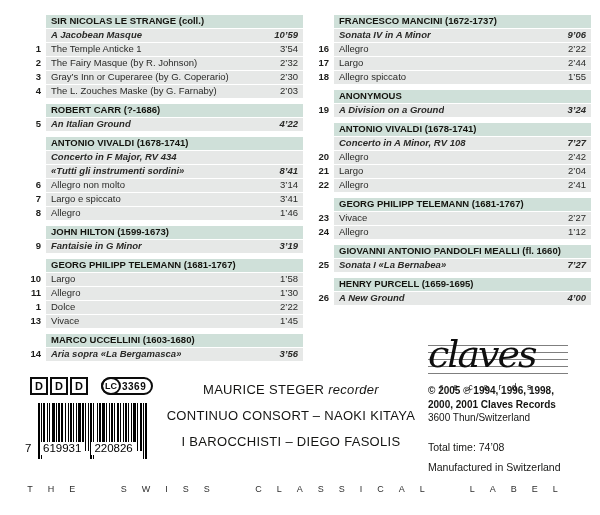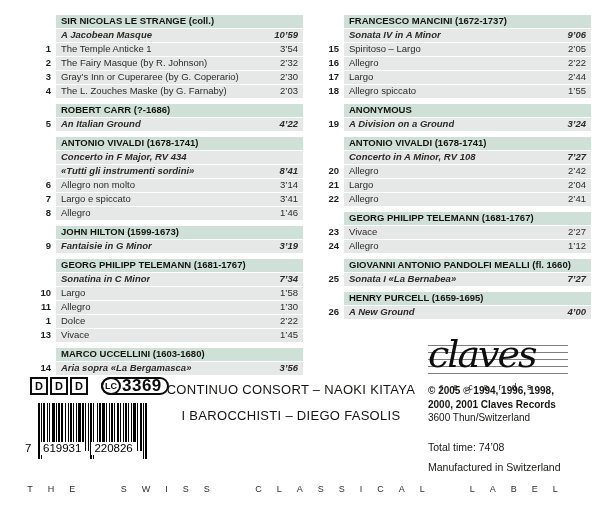--- a/index.html
+++ b/index.html
@@ -4,21 +4,21 @@
 <style>
   html,body { margin:0; padding:0; background:#fff; }
   .cover {
     position:relative; width:600px; height:515px; background:#fff;
     font-family:"Liberation Sans", sans-serif; color:var(--text,#1d1d1b);
     overflow:hidden;
   }
   
   .columns { position:absolute; top:15px; left:25px; display:flex; gap:10px; }
   .col { width:278px; display:flex; flex-direction:column; }
-  .section { margin-bottom:5px;margin-left:10px; }
+  .section { margin-bottom:5px; }
   .line { display:flex; margin-bottom:1.5px; }
   .num {
     flex:0 0 16px; width:16px; padding-right:5px; text-align:right;
     font-weight:bold; font-size:9.5px; line-height:12.5px; color:#1d1d1b;
   }
   .bar {
     flex:1; background:var(--row-bg,#e6e8e7); display:flex;
     justify-content:space-between; padding:0 5px;
     font-size:9.5px; line-height:12.5px; color:#2a2a28;
   }
@@ -38,21 +38,21 @@
     display:flex; align-items:center; justify-content:center; color:#0c0c0c;
   }
   .lc {
     display:flex; align-items:center; border:2px solid #0c0c0c; border-radius:10px;
     height:14px; padding:0 5px 0 0; font-weight:bold; color:#0c0c0c;
   }
   .lc-circ {
     border:2px solid #0c0c0c; border-radius:50%; margin:-2px 1px -2px -2px;
     height:14px; padding:0 2px; display:flex; align-items:center; font-size:9px;
   }
-  .lc-num { font-size:17px; letter-spacing:0.5px; }
+  .lc-num { font-size:10px; letter-spacing:0.5px; }
   
   .barcode { position:absolute; left:25px; top:403px; width:130px; }
   .bars { display:flex; align-items:flex-start; height:48px; margin-left:13px; overflow:visible; }
   .bbar { background:#000; height:48px; flex:0 0 auto; display:inline-block; }
   .bnums { position:relative; margin-top:-9px; display:flex; font-size:11.5px; color:#000; }
   .bnums span { background:#fff; line-height:13px; }
   .bnums .lead { width:11px; }
   .bnums .grp1 { margin-left:4px; padding:0 3px; }
   .bnums .grp2 { margin-left:7px; padding:0 3px; }
   
@@ -199,27 +199,20 @@
               <span class="dur">3’19</span>
             </div>
           </div>
         </div>
         <div class="section">
           <div class="line">
             <span class="num"></span>
             <div class="hdr">GEORG PHILIPP TELEMANN (1681-1767)</div>
           </div>
           <div class="line">
-            <span class="num"></span>
-            <div class="bar title">
-              <span class="txt">Sonatina in C Minor</span>
-              <span class="dur">7’34</span>
-            </div>
-          </div>
-          <div class="line">
             <span class="num">10</span>
             <div class="bar">
               <span class="txt">Largo</span>
               <span class="dur">1’58</span>
             </div>
           </div>
           <div class="line">
             <span class="num">11</span>
             <div class="bar">
               <span class="txt">Allegro</span>
@@ -259,27 +252,20 @@
         <div class="section">
           <div class="line">
             <span class="num"></span>
             <div class="hdr">FRANCESCO MANCINI (1672-1737)</div>
           </div>
           <div class="line">
             <span class="num"></span>
             <div class="bar title">
               <span class="txt">Sonata IV in A Minor</span>
               <span class="dur">9’06</span>
-            </div>
-          </div>
-          <div class="line">
-            <span class="num">15</span>
-            <div class="bar">
-              <span class="txt">Spiritoso – Largo</span>
-              <span class="dur">2’05</span>
             </div>
           </div>
           <div class="line">
             <span class="num">16</span>
             <div class="bar">
               <span class="txt">Allegro</span>
               <span class="dur">2’22</span>
             </div>
           </div>
           <div class="line">
@@ -447,20 +433,21 @@
         <span class="bbar" style="width: 2px; margin-right: 0px; height: 56px;"></span>
       </div>
     <div class="bnums">
       <span class="lead">7</span>
       <span class="grp1">619931</span>
       <span class="grp2">220826</span>
     </div>
   </div>
 
   <div class="performers" id="performers">
+      <div class="pl"><span class="pname">MAURICE STEGER</span><span class="prole"> recorder</span></div>
       <div class="pl"><span class="pname">CONTINUO CONSORT – NAOKI KITAYA</span></div>
       <div class="pl"><span class="pname">I BAROCCHISTI – DIEGO FASOLIS</span></div>
     </div>
 
   <div class="claves">
     <div class="staff"></div>
     <div class="claves-word">claves</div>
     <div class="claves-sub">records</div>
   </div>
 

